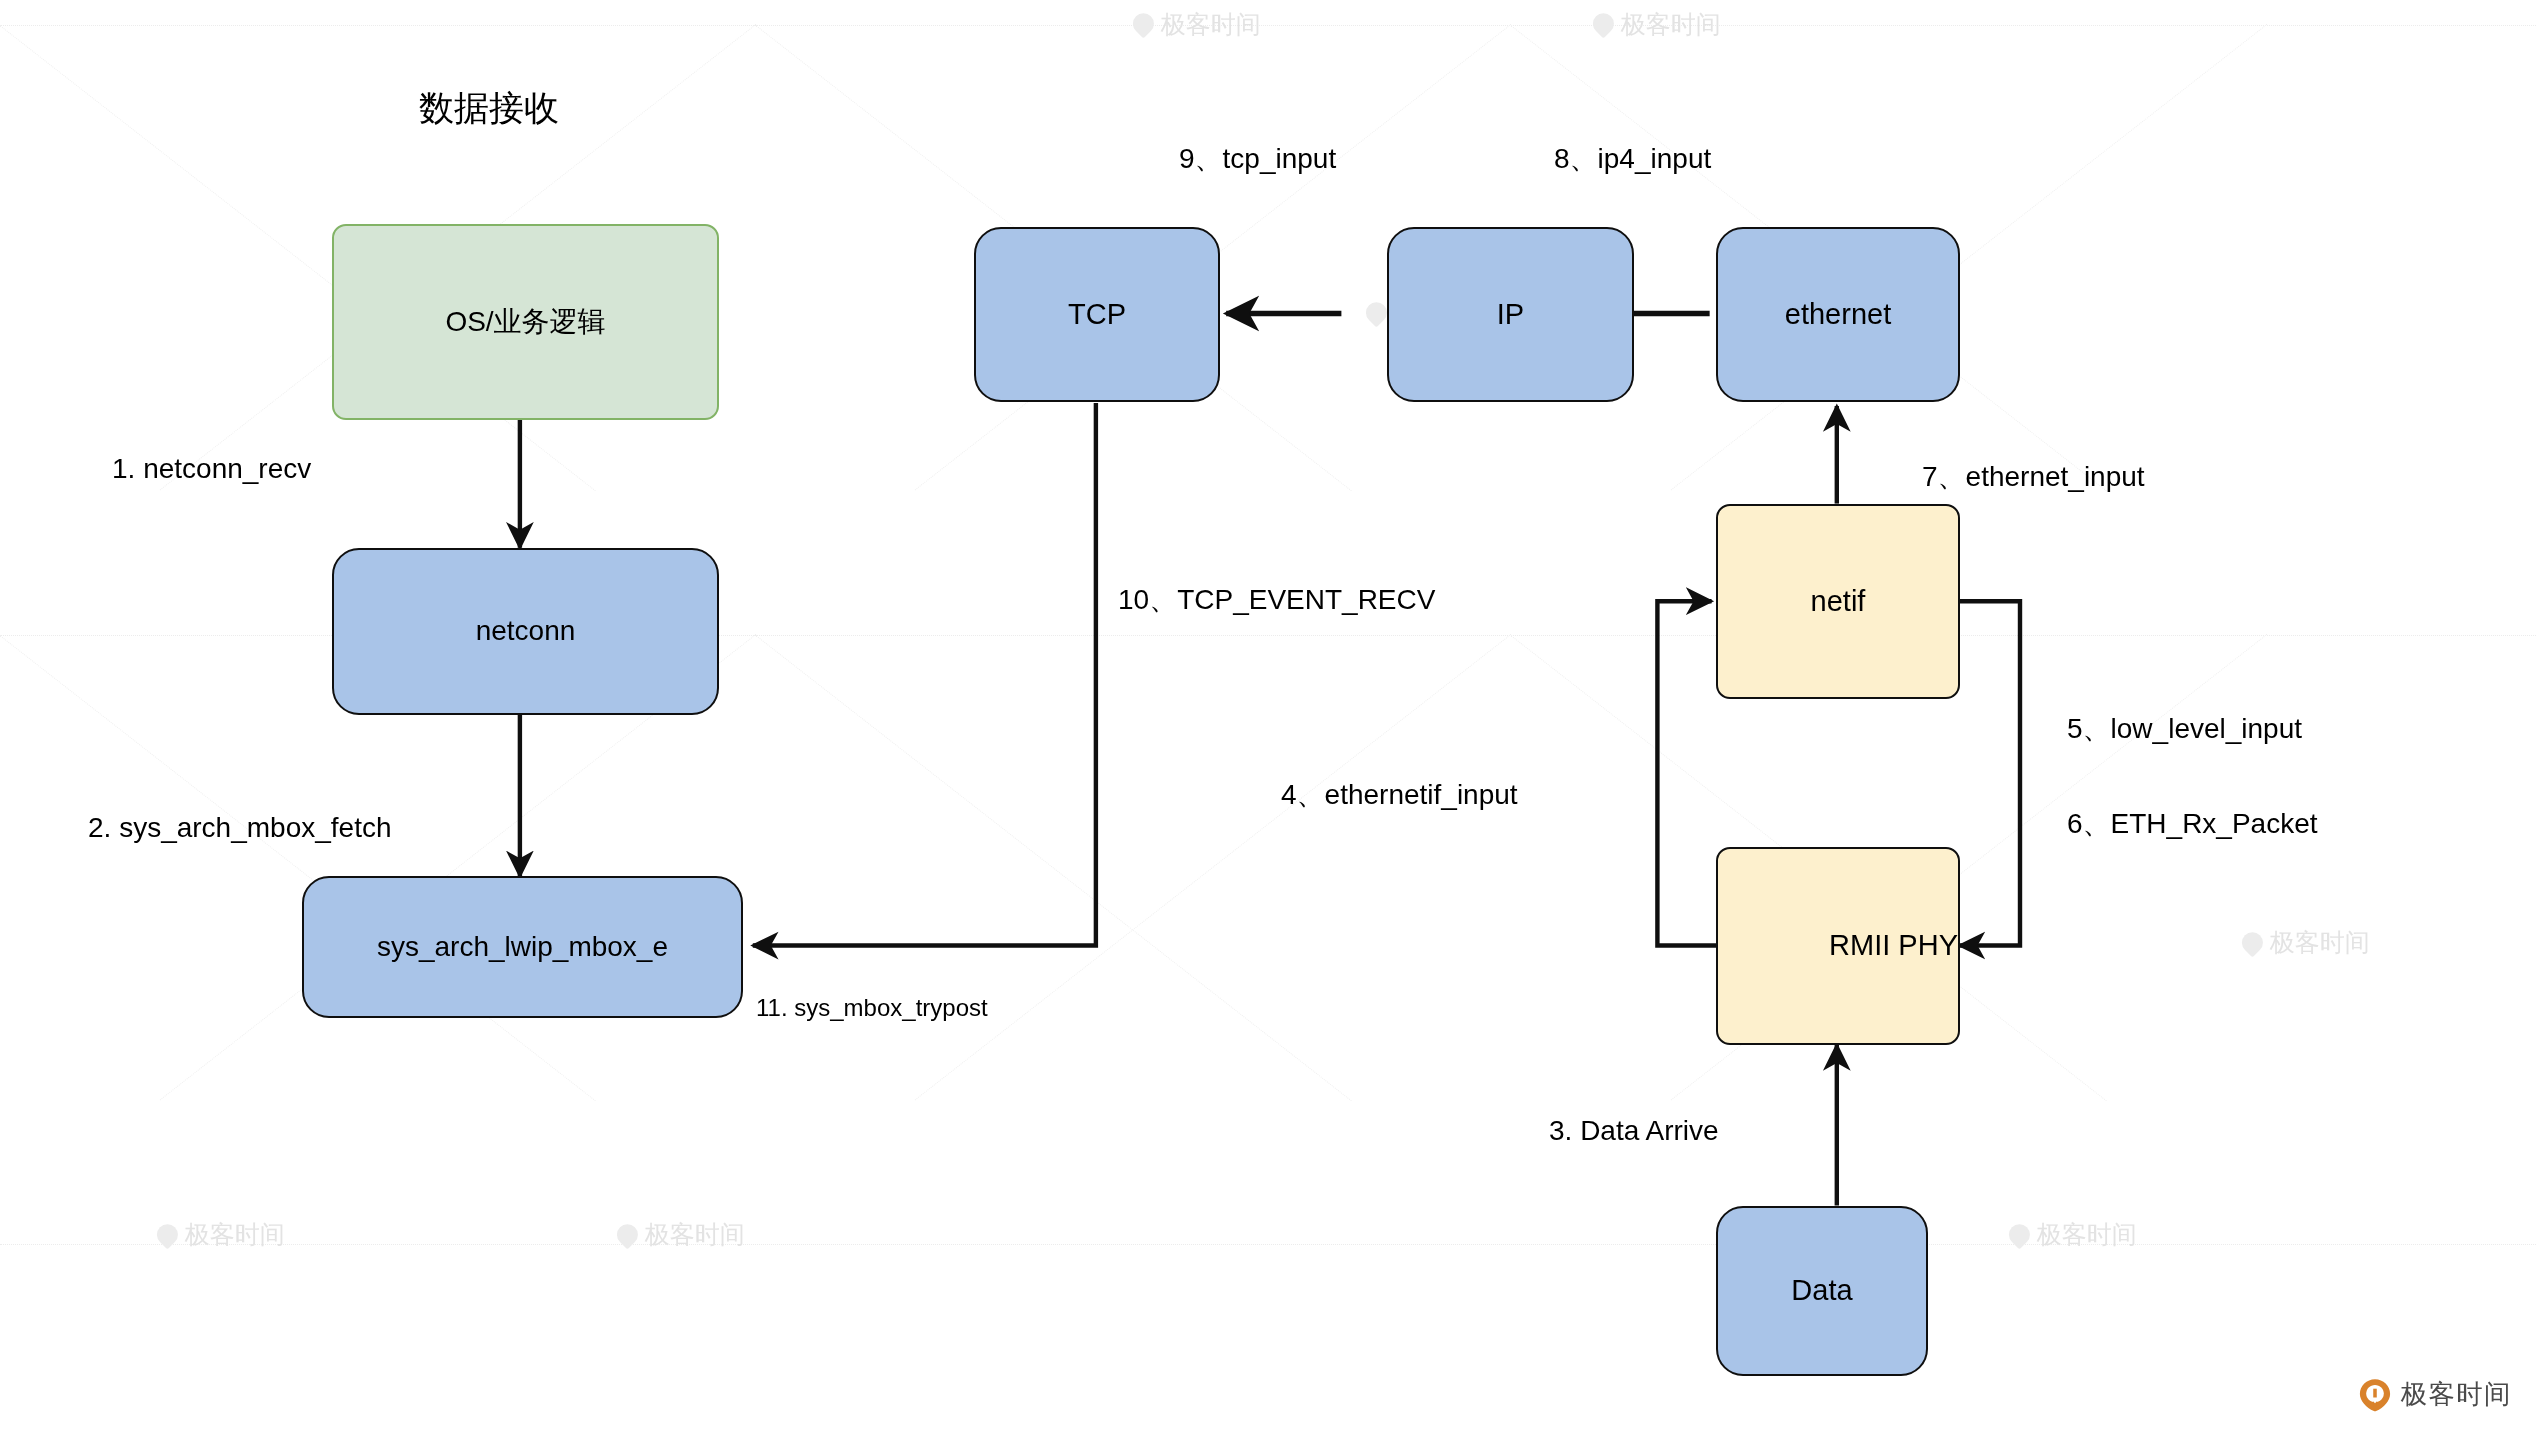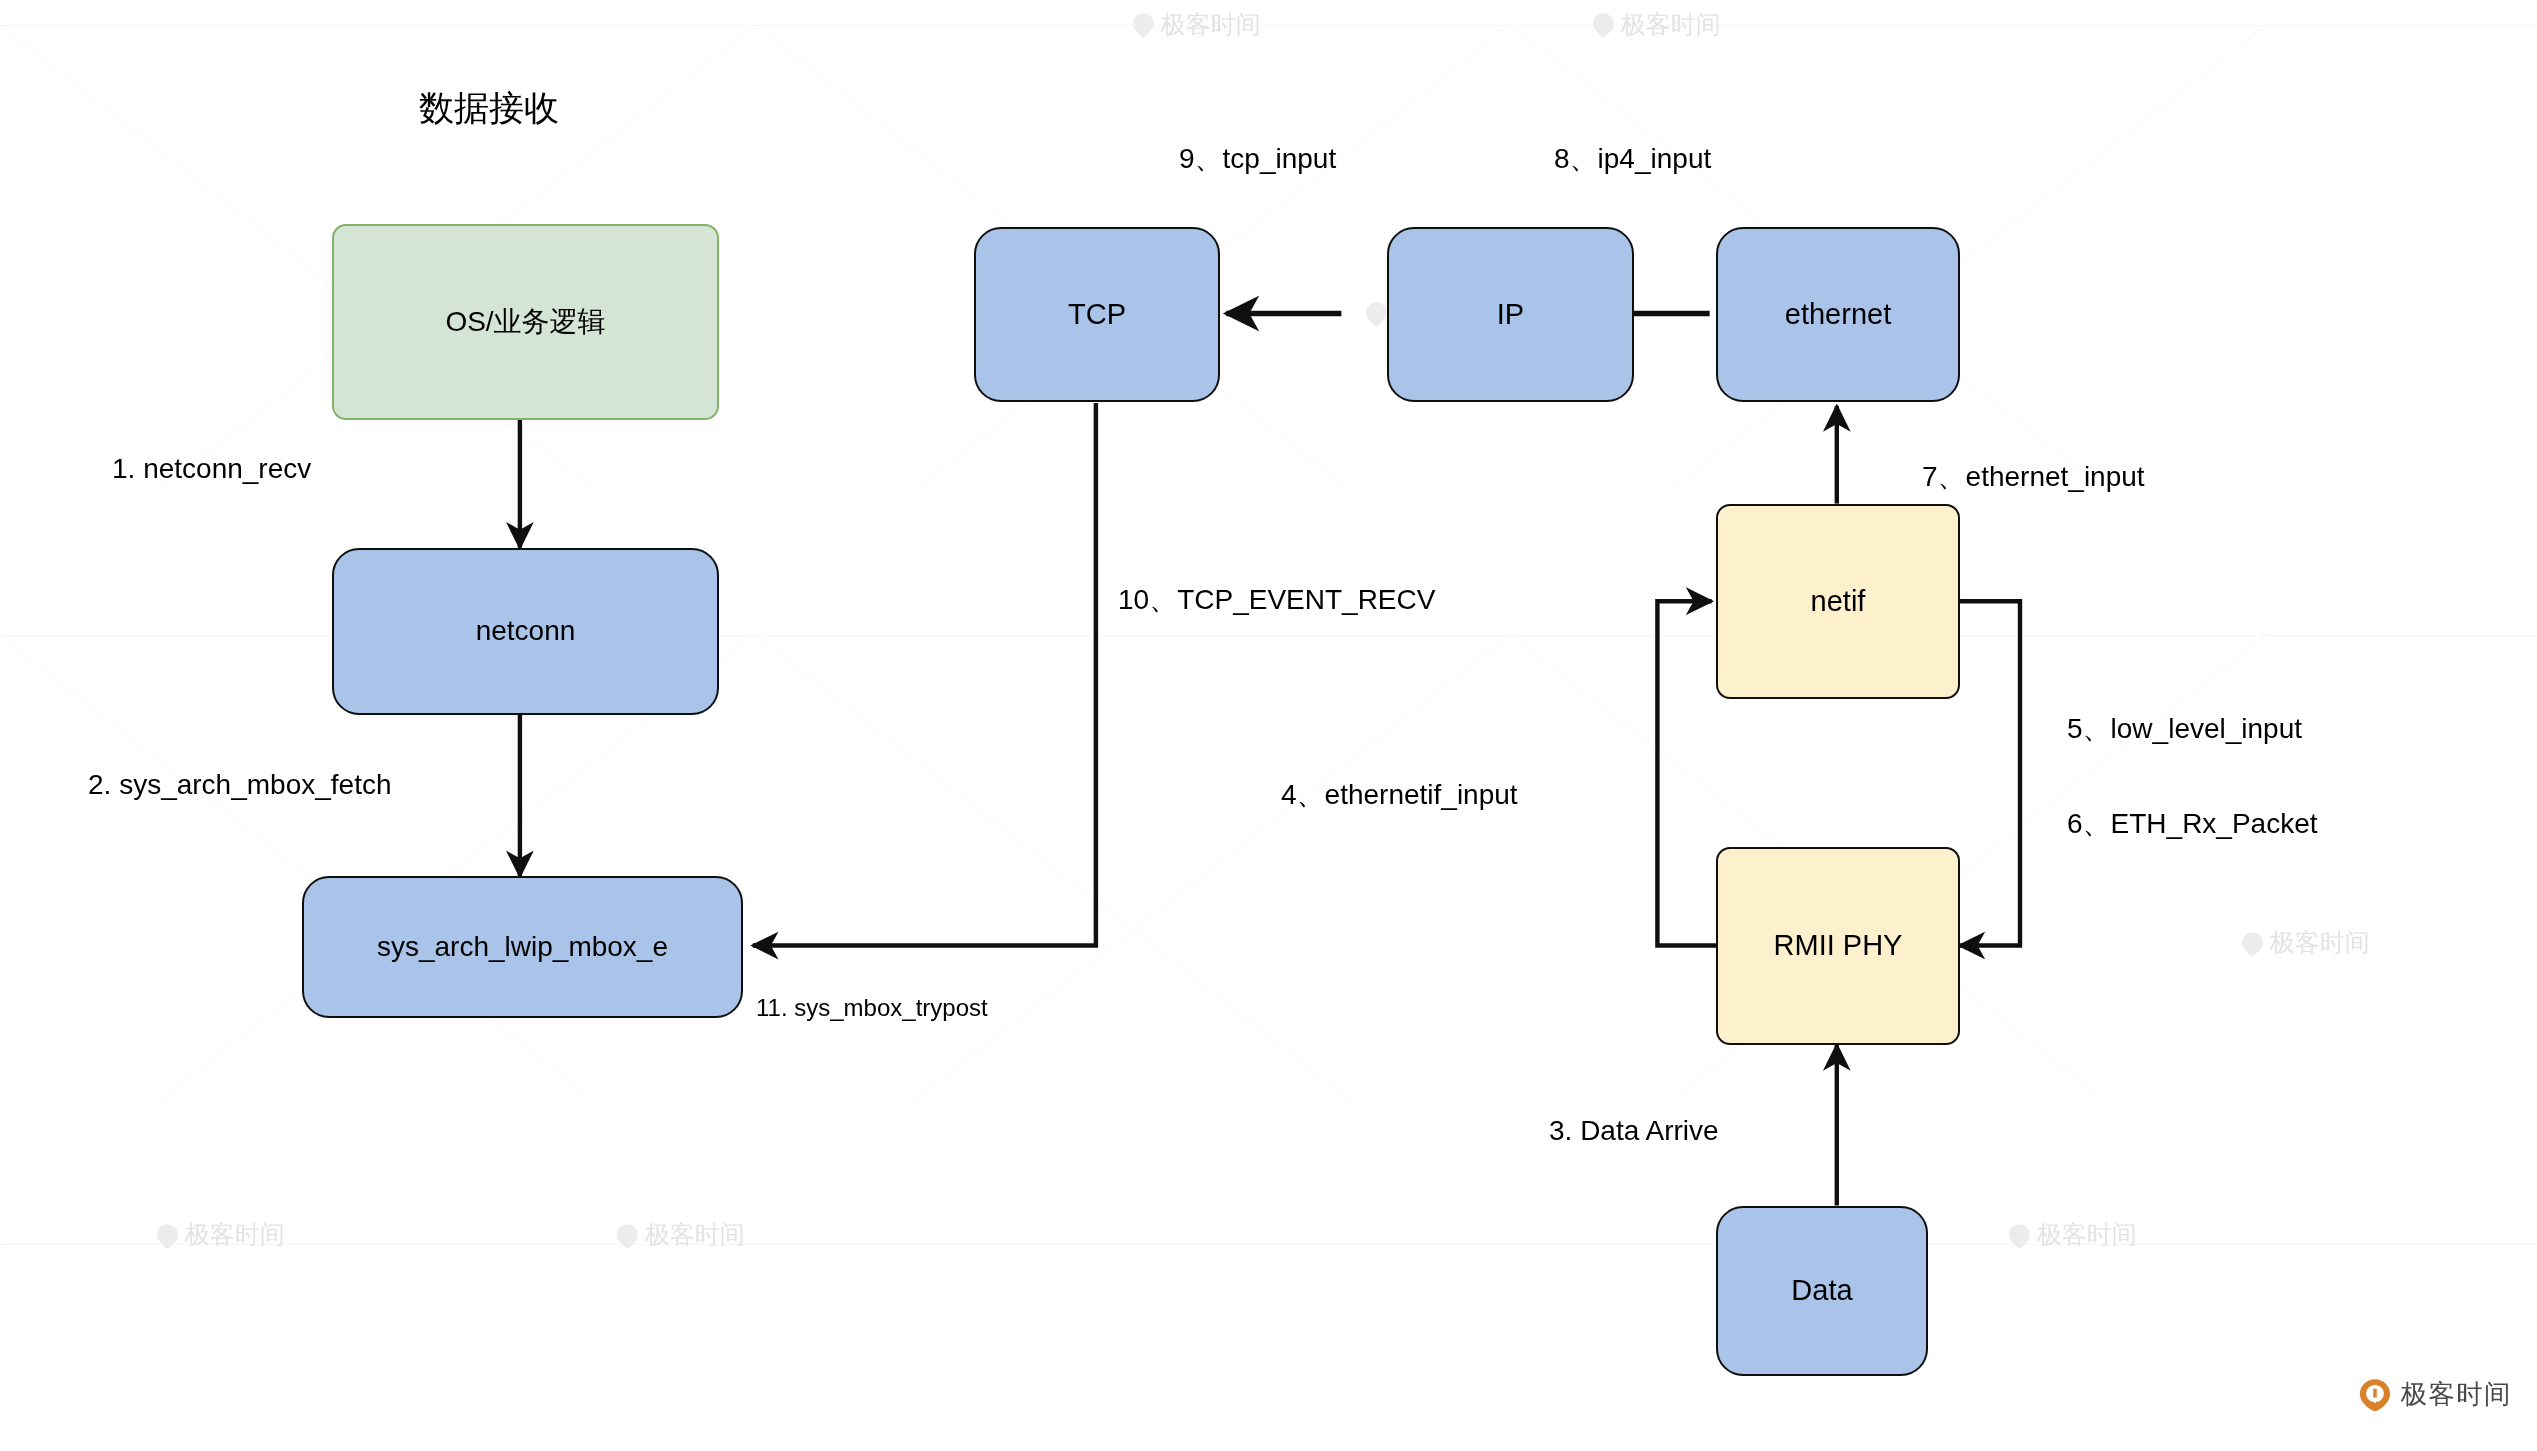--- a/index.html
+++ b/index.html
@@ -144,31 +144,31 @@
   </div>
 
   <div class="node blue" style="left:1716px;top:227px;width:244px;height:175px;font-size:29px;">
     <span>ethernet</span>
   </div>
 
   <div class="node yellow" style="left:1716px;top:504px;width:244px;height:195px;font-size:29px;">
     <span>netif</span>
   </div>
 
-  <div class="node yellow" style="left:1716px;top:847px;width:244px;height:198px;font-size:29px;">
+  <div class="node yellow" style="left:1716px;top:847px;width:244px;height:198px;font-size:29px;justify-content:flex-end;">
     <span>RMII PHY</span>
   </div>
 
   <div class="node blue" style="left:1716px;top:1206px;width:212px;height:170px;font-size:29px;">
     <span>Data</span>
   </div>
 
   <div class="lbl" style="left:112px;top:453px;font-size:28px;">1. netconn_recv</div>
 
-  <div class="lbl" style="left:88px;top:769px;font-size:28px;">2. sys_arch_mbox_fetch</div>
+  <div class="lbl" style="left:88px;top:812px;font-size:28px;">2. sys_arch_mbox_fetch</div>
 
   <div class="lbl" style="left:1549px;top:1115px;font-size:28px;">3. Data Arrive</div>
 
   <div class="lbl" style="left:1281px;top:776px;font-size:28px;">4、ethernetif_input</div>
 
   <div class="lbl" style="left:2067px;top:710px;font-size:28px;">5、low_level_input</div>
 
   <div class="lbl" style="left:2067px;top:805px;font-size:28px;">6、ETH_Rx_Packet</div>
 
   <div class="lbl" style="left:1922px;top:458px;font-size:28px;">7、ethernet_input</div>

